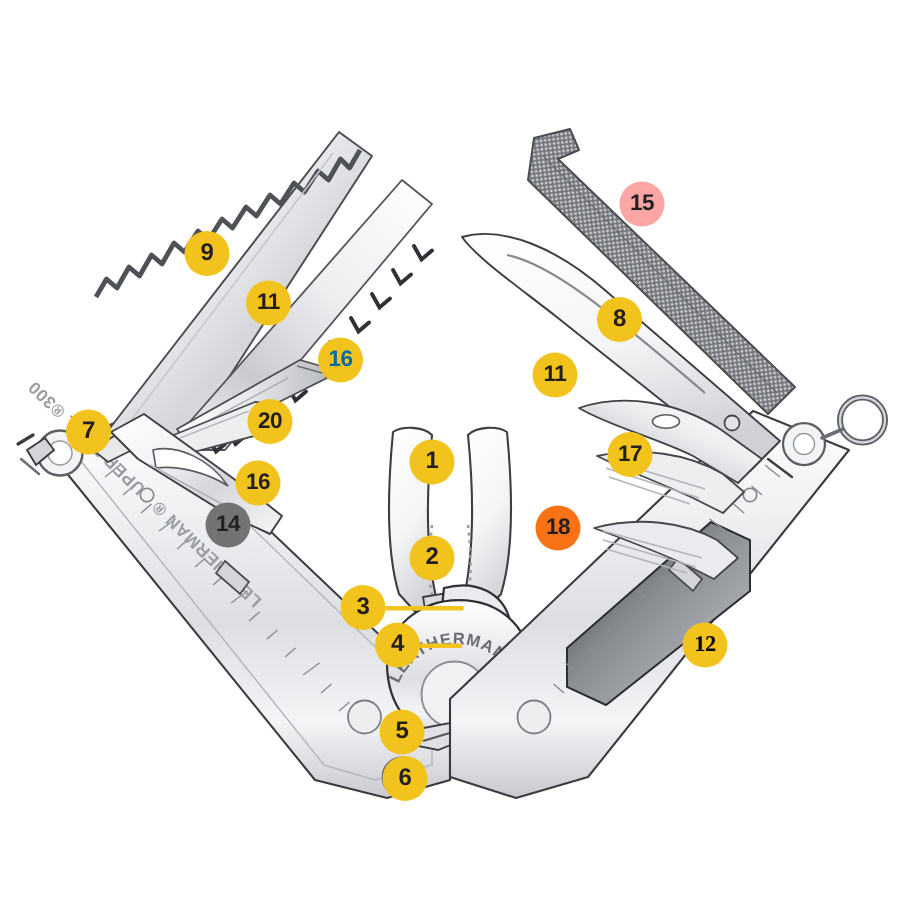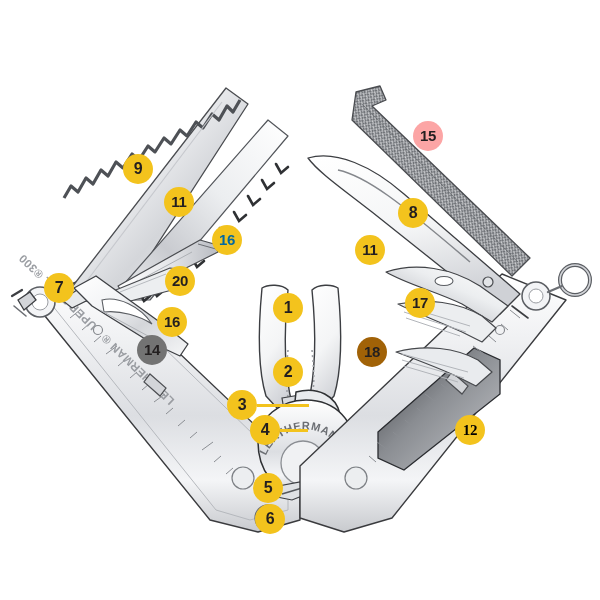--- a/index.html
+++ b/index.html
@@ -309,17 +309,17 @@
       <div class="callout" style="left: 413px; top: 213px; background: rgb(243, 195, 29); color: rgb(35, 31, 32);">8</div>
       <div class="callout" style="left: 138px; top: 169px; background: rgb(243, 195, 29); color: rgb(35, 31, 32);">9</div>
       <div class="callout wide" style="left: 179px; top: 202px; background: rgb(243, 195, 29); color: rgb(35, 31, 32);">11</div>
       <div class="callout wide" style="left: 370px; top: 250px; background: rgb(243, 195, 29); color: rgb(35, 31, 32);">11</div>
       <div class="callout wide" style="left: 470px; top: 430px; background: rgb(243, 195, 29); color: #000000; font-family: Liberation Serif, serif;">12</div>
       <div class="callout wide" style="left: 172px; top: 322px; background: rgb(243, 195, 29); color: rgb(35, 31, 32);">16</div>
       <div class="callout wide" style="left: 152px; top: 350px; background: #737373; color: rgb(35, 31, 32);">14</div>
       <div class="callout wide" style="left: 428px; top: 136px; background: #fca5a5; color: rgb(35, 31, 32);">15</div>
       <div class="callout wide" style="left: 227px; top: 240px; background: rgb(243, 195, 29); color: #0369a1;">16</div>
       <div class="callout wide" style="left: 385px; top: 303px; background: rgb(243, 195, 29); color: rgb(35, 31, 32); margin-left: 20px;">17</div>
-      <div class="callout wide" style="left: 372px; top: 352px; background: #a16207; color: rgb(35, 31, 32);">18</div>
+      <div class="callout wide" style="left: 372px; top: 352px; background: #f97316; color: rgb(35, 31, 32);">18</div>
       <div class="callout wide" style="left: 180px; top: 281px; background: rgb(243, 195, 29); color: rgb(35, 31, 32);">20</div>
     </div>
 
 </div>
 
 </body></html>

